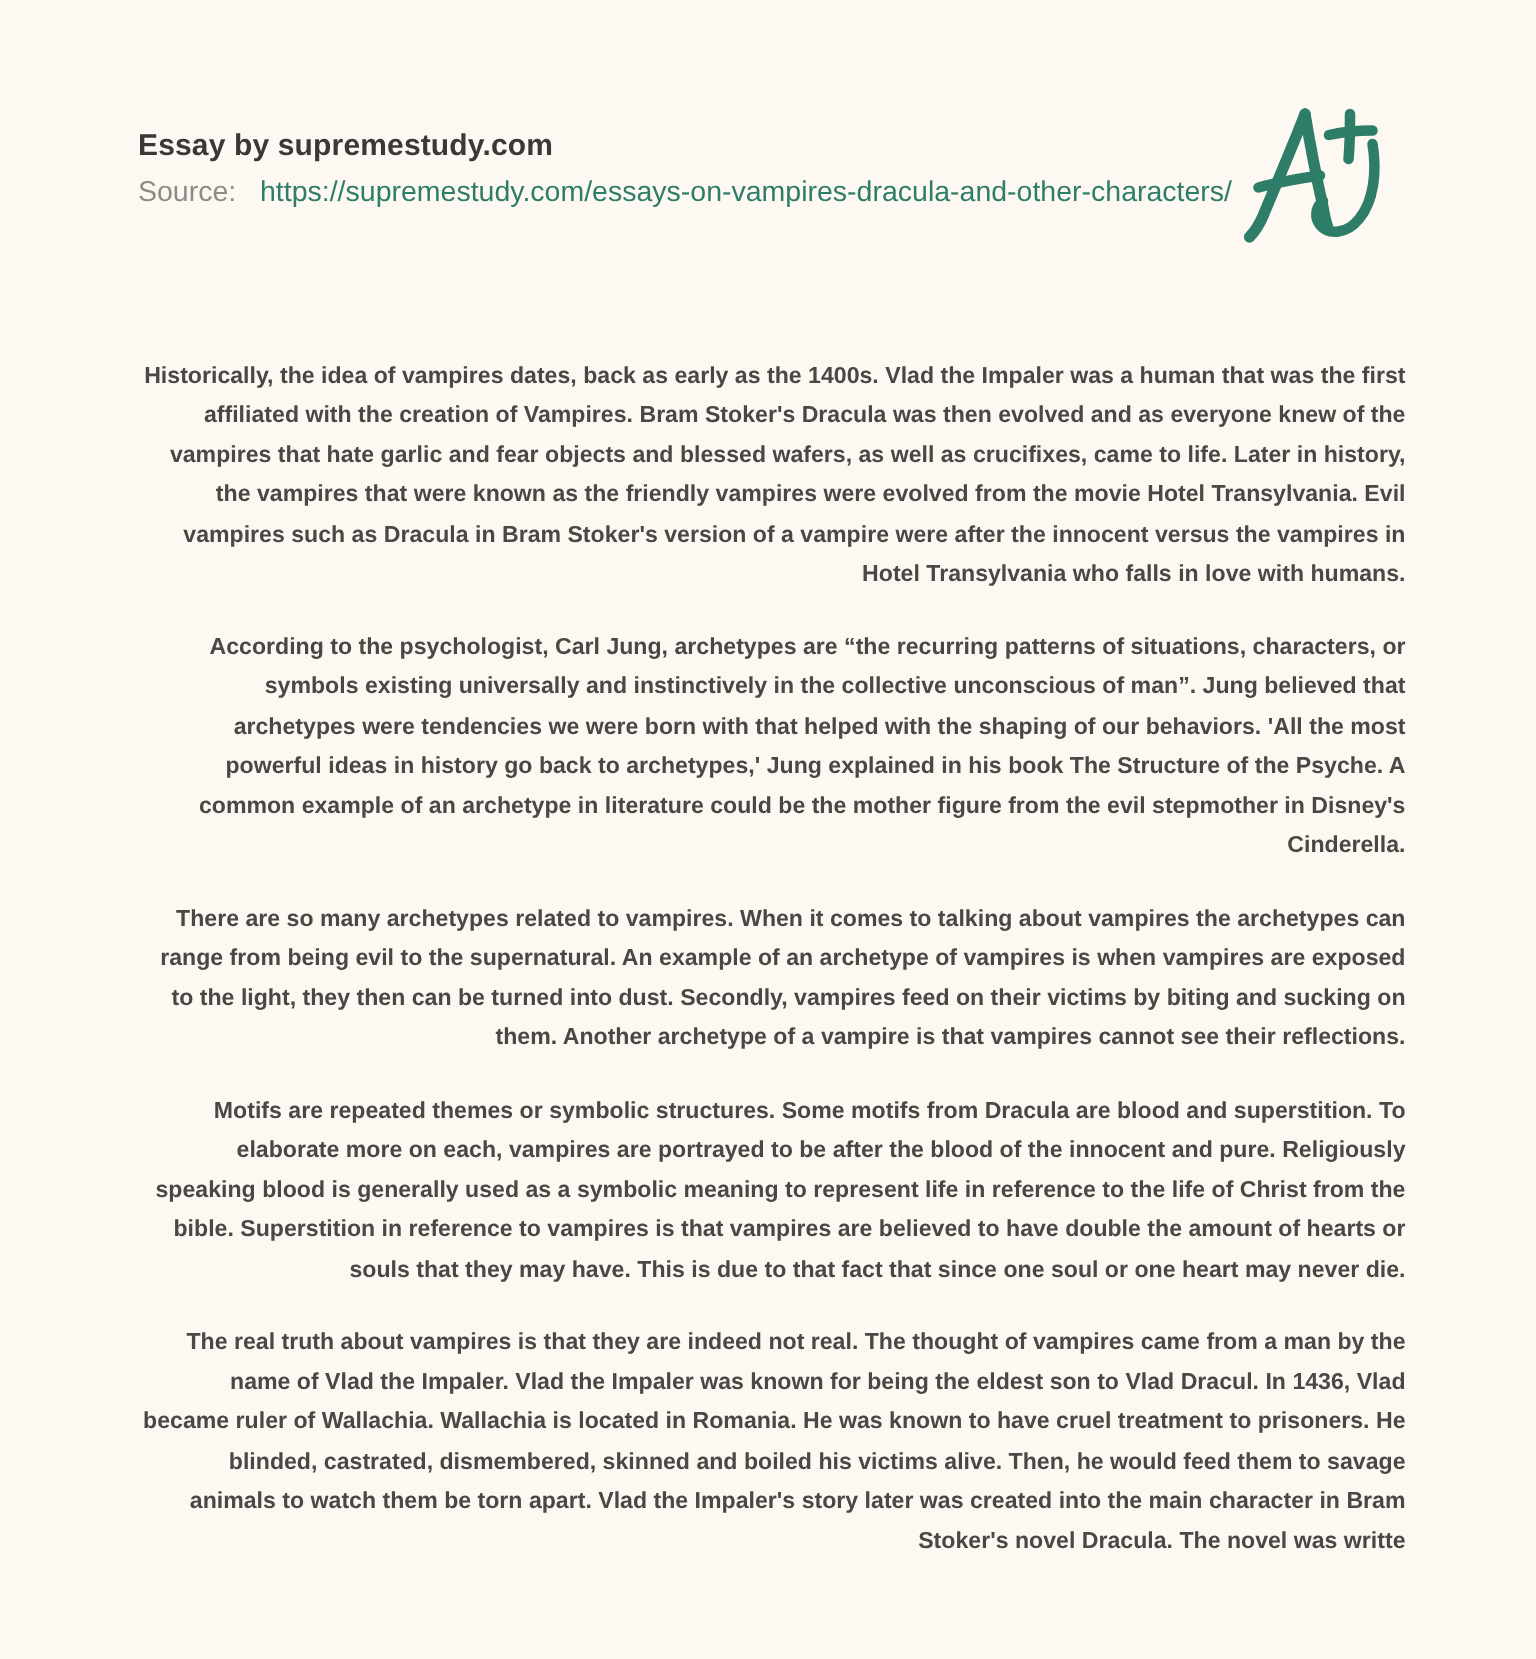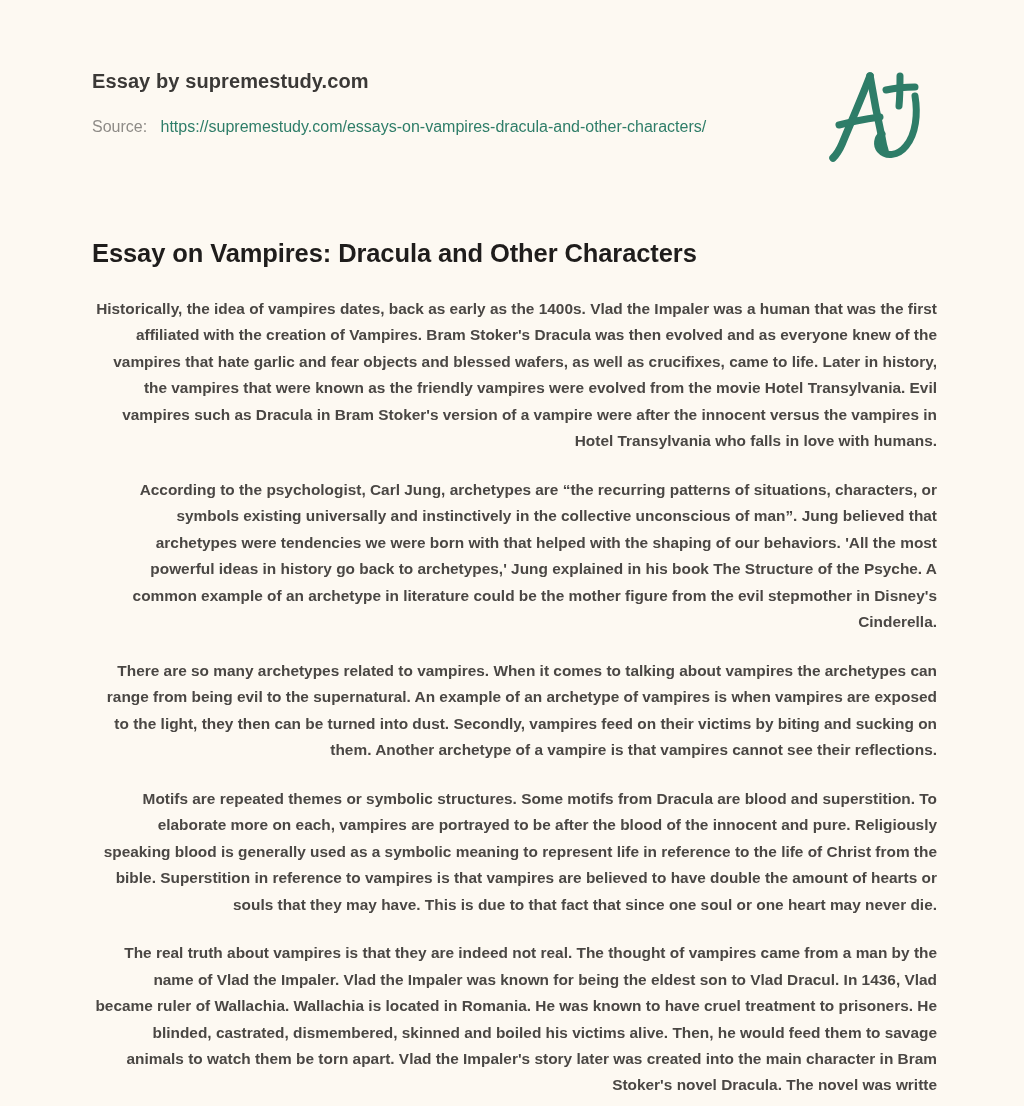--- a/index.html
+++ b/index.html
@@ -28,33 +28,33 @@
     position: absolute;
     left: 0;
     top: 0;
     width: 1024px;
     height: 200px;
   }
 
   .byline {
     position: absolute;
     left: 92px;
-    top: 70px;
+    top: 86px;
     font-size: 20px;
     font-weight: bold;
     color: #3b3937;
     letter-spacing: 0.1px;
     white-space: nowrap;
   }
 
   .source-line {
     position: absolute;
     left: 92px;
     top: 118px;
-    font-size: 16px;
+    font-size: 19px;
     color: #8e8b87;
     white-space: nowrap;
   }
 
   .source-label {
     color: #8e8b87;
   }
 
   .source-url {
     color: #2e7d68;
@@ -136,21 +136,20 @@
 
           <path d="M95 34 C 98 52, 96 72, 86 84 C 78 94, 66 95, 60 88 C 56 83, 57 76, 62 72" stroke-width="7"></path>
         </g>
       </svg>
     </div>
 
   </div>
 
   <div class="article">
 
-    <h1 class="title">Essay on Vampires: Dracula and Other Characters</h1>
 
     <div class="body-copy">
       <p>Historically, the idea of vampires dates, back as early as the 1400s. Vlad the Impaler was a human that was the first affiliated with the creation of Vampires. Bram Stoker's Dracula was then evolved and as everyone knew of the vampires that hate garlic and fear objects and blessed wafers, as well as crucifixes, came to life. Later in history, the vampires that were known as the friendly vampires were evolved from the movie Hotel Transylvania. Evil vampires such as Dracula in Bram Stoker's version of a vampire were after the innocent versus the vampires in Hotel Transylvania who falls in love with humans.</p>
       <p>According to the psychologist, Carl Jung, archetypes are “the recurring patterns of situations, characters, or symbols existing universally and instinctively in the collective unconscious of man”. Jung believed that archetypes were tendencies we were born with that helped with the shaping of our behaviors. 'All the most powerful ideas in history go back to archetypes,' Jung explained in his book The Structure of the Psyche. A common example of an archetype in literature could be the mother figure from the evil stepmother in Disney's Cinderella.</p>
       <p>There are so many archetypes related to vampires. When it comes to talking about vampires the archetypes can range from being evil to the supernatural. An example of an archetype of vampires is when vampires are exposed to the light, they then can be turned into dust. Secondly, vampires feed on their victims by biting and sucking on them. Another archetype of a vampire is that vampires cannot see their reflections.</p>
       <p>Motifs are repeated themes or symbolic structures. Some motifs from Dracula are blood and superstition. To elaborate more on each, vampires are portrayed to be after the blood of the innocent and pure. Religiously speaking blood is generally used as a symbolic meaning to represent life in reference to the life of Christ from the bible. Superstition in reference to vampires is that vampires are believed to have double the amount of hearts or souls that they may have. This is due to that fact that since one soul or one heart may never die.</p>
       <p>The real truth about vampires is that they are indeed not real. The thought of vampires came from a man by the name of Vlad the Impaler. Vlad the Impaler was known for being the eldest son to Vlad Dracul. In 1436, Vlad became ruler of Wallachia. Wallachia is located in Romania. He was known to have cruel treatment to prisoners. He blinded, castrated, dismembered, skinned and boiled his victims alive. Then, he would feed them to savage animals to watch them be torn apart. Vlad the Impaler's story later was created into the main character in Bram Stoker's novel Dracula. The novel was writte</p>
     </div>
 
   </div>

